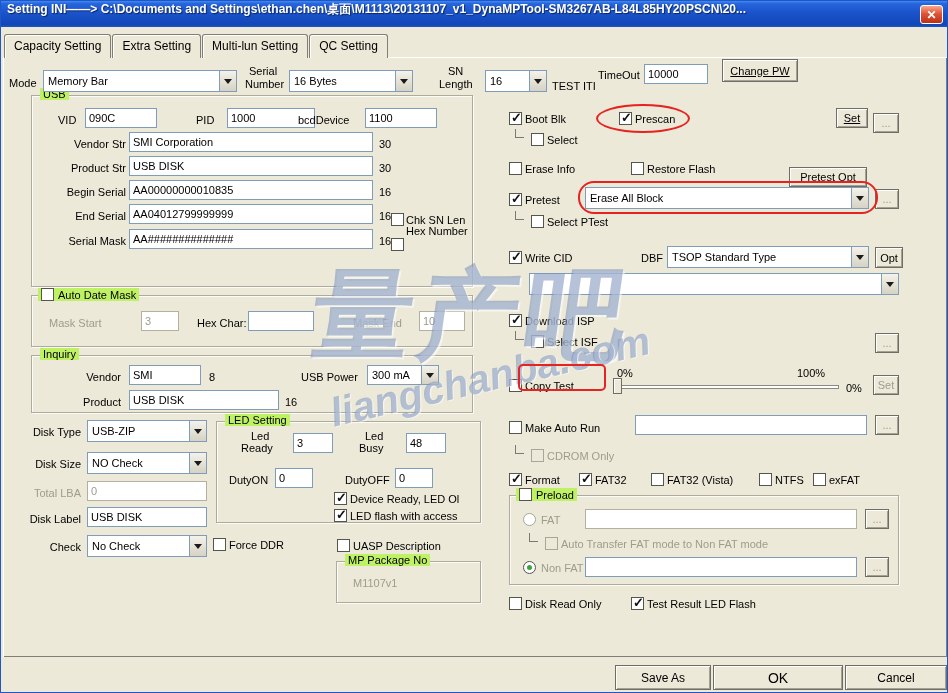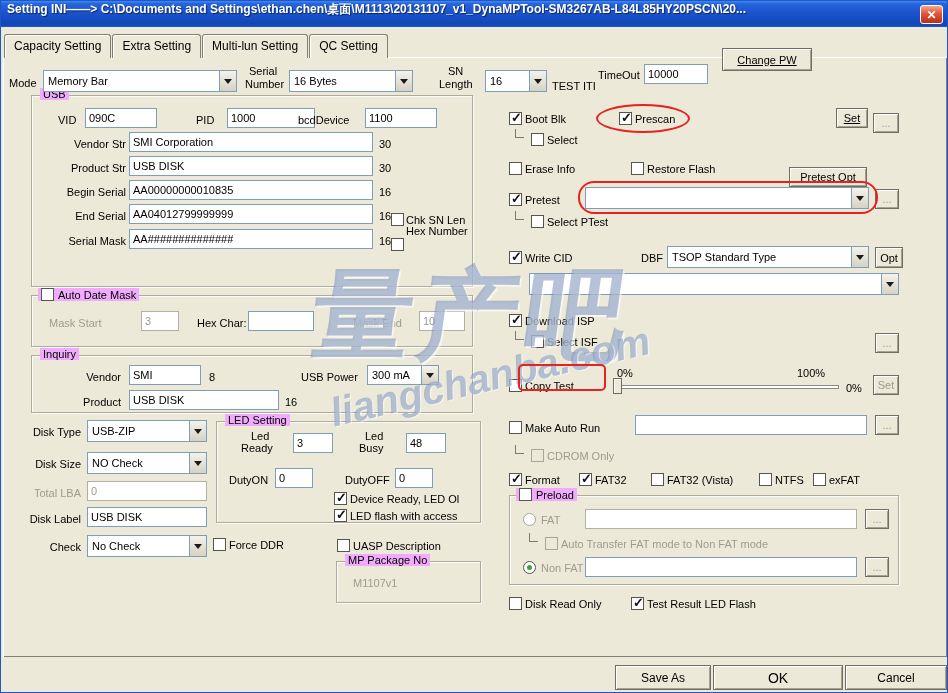--- a/index.html
+++ b/index.html
@@ -43,21 +43,21 @@
   .cb-inline{width:13px;height:13px;background:#fff;border:1px solid #55554E;display:inline-block;vertical-align:-2px;margin-right:4px}
   .radio{position:absolute;width:13px;height:13px;border-radius:50%;background:#fff;border:1px solid #55554E;z-index:3}
   .radio.dis{border-color:#A8A69A}
   .radio.sel::after{content:"";position:absolute;left:3px;top:3px;width:5px;height:5px;border-radius:50%;background:#3DA43D}
   .btn{position:absolute;background:#ECE9D8;border:1px solid #6E6E64;
     box-shadow:inset 1px 1px 0 #fff,inset -1px -1px 0 #A5A295;display:flex;align-items:center;
     justify-content:center;cursor:pointer;z-index:3;font-size:11px}
   .btn.dis{color:#9E9C8D}
   .btn.ul{text-decoration:underline}
   .grp{position:absolute;border:1px solid #AEAB9C;box-shadow:inset 1px 1px 0 rgba(255,255,255,.8),1px 1px 0 rgba(255,255,255,.8);z-index:2}
-  .grp-cap{position:absolute;top:-8px;left:8px;background:#f0abfc;padding:0 3px;white-space:nowrap;z-index:3}
+  .grp-cap{position:absolute;top:-8px;left:8px;background:#bef264;padding:0 3px;white-space:nowrap;z-index:3}
   .elbow{position:absolute;width:9px;height:9px;border-left:1px solid #7a7a72;border-bottom:1px solid #7a7a72;z-index:3}
   .slider-track{position:absolute;height:4px;background:#fff;border:1px solid #8a8a80;z-index:3}
   .slider-thumb{position:absolute;width:9px;height:16px;background:#ECE9D8;border:1px solid #6E6E64;
     box-shadow:inset 1px 1px 0 #fff;z-index:4}
   
   .red-ellipse{position:absolute;border:2px solid #E62320;border-radius:50%;z-index:60;pointer-events:none}
   .red-rect{position:absolute;border:2px solid #E62320;z-index:60;pointer-events:none}
   .wm{position:absolute;z-index:50;pointer-events:none;color:rgba(122,143,186,.55);font-weight:bold}
   .wm-main{left:312px;top:248px;font-size:100px;letter-spacing:6px;transform:skewX(-8deg);
     text-shadow:2px 2px 1px rgba(255,255,255,.6)}
@@ -95,21 +95,21 @@
 </div>
 <span class="lbl" style="left:447px;top:64px">SN</span>
 <span class="lbl" style="left:438px;top:77px">Length</span>
 <div class="dd" style="left:484px;top:69px;width:62px;height:22px">
   <span class="val">16</span>
   <span class="arrow"></span>
 </div>
 <span class="lbl" style="left:551px;top:79px">TEST ITI</span>
 <span class="lbl" style="left:597px;top:68px">TimeOut</span>
 <div class="inp" style="left:643px;top:63px;width:64px">10000</div>
-<div class="btn ul" style="left:721px;top:47px;width:90px;height:23px">Change PW</div>
+<div class="btn ul" style="left:721px;top:58px;width:76px;height:23px">Change PW</div>
 
 <div class="grp" style="left:30px;top:94px;width:442px;height:192px">
   <span class="grp-cap">USB</span>
 </div>
 <span class="lbl" style="left:57px;top:113px">VID</span>
 <div class="inp" style="left:84px;top:107px;width:72px">090C</div>
 <span class="lbl" style="left:195px;top:113px">PID</span>
 <div class="inp" style="left:226px;top:107px;width:88px">1000</div>
 <span class="lbl" style="left:297px;top:113px">bcdDevice</span>
 <div class="inp" style="left:364px;top:107px;width:72px">1100</div>
@@ -223,20 +223,21 @@
 
 <span class="cb" style="left:508px;top:161px"></span>
 <span class="lbl" style="left:524px;top:162px">Erase Info</span>
 <span class="cb" style="left:630px;top:161px"></span>
 <span class="lbl" style="left:646px;top:162px">Restore Flash</span>
 <div class="btn" style="left:788px;top:166px;width:78px;height:20px">Pretest Opt</div>
 
 <span class="cb checked" style="left:508px;top:192px"></span>
 <span class="lbl" style="left:524px;top:193px">Pretest</span>
 <div class="dd" style="left:584px;top:186px;width:284px;height:22px">
+  <span class="val">Erase All Block</span>
   <span class="arrow"></span>
 </div>
 <div class="btn dis" style="left:874px;top:188px;width:24px;height:20px">...</div>
 
 <span class="elbow" style="left:514px;top:210px"></span>
 <span class="cb" style="left:530px;top:214px"></span>
 <span class="lbl" style="left:546px;top:215px">Select PTest</span>
 
 <span class="cb checked" style="left:508px;top:250px"></span>
 <span class="lbl" style="left:524px;top:251px">Write CID</span>

